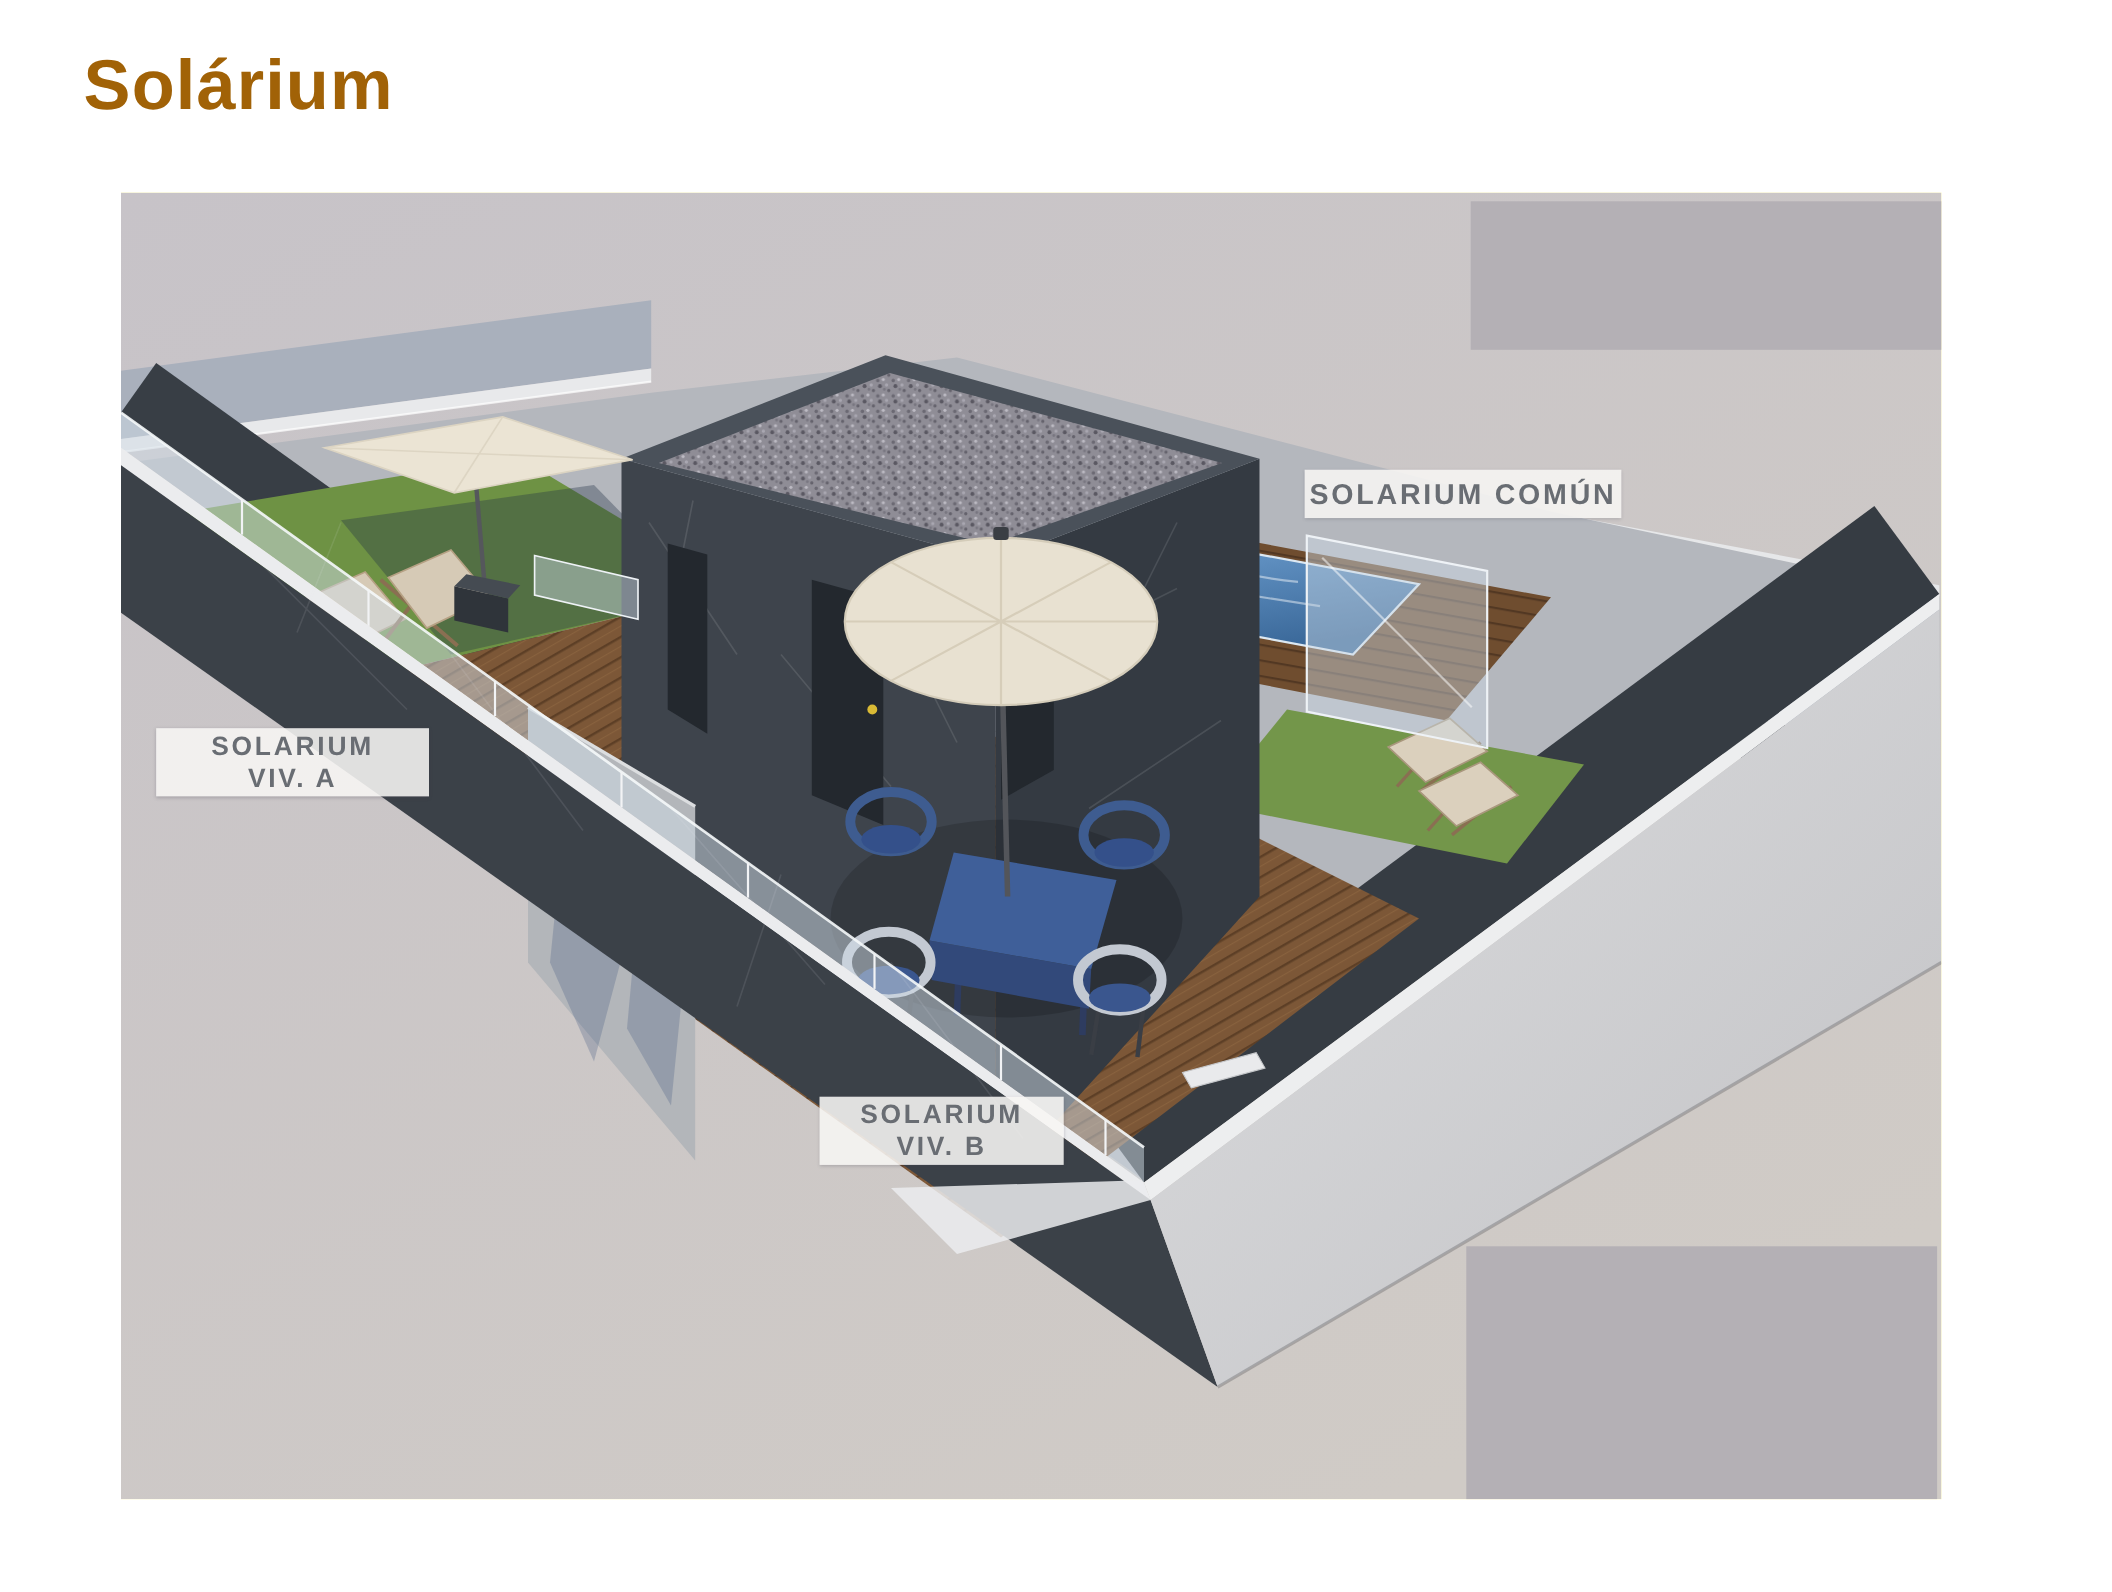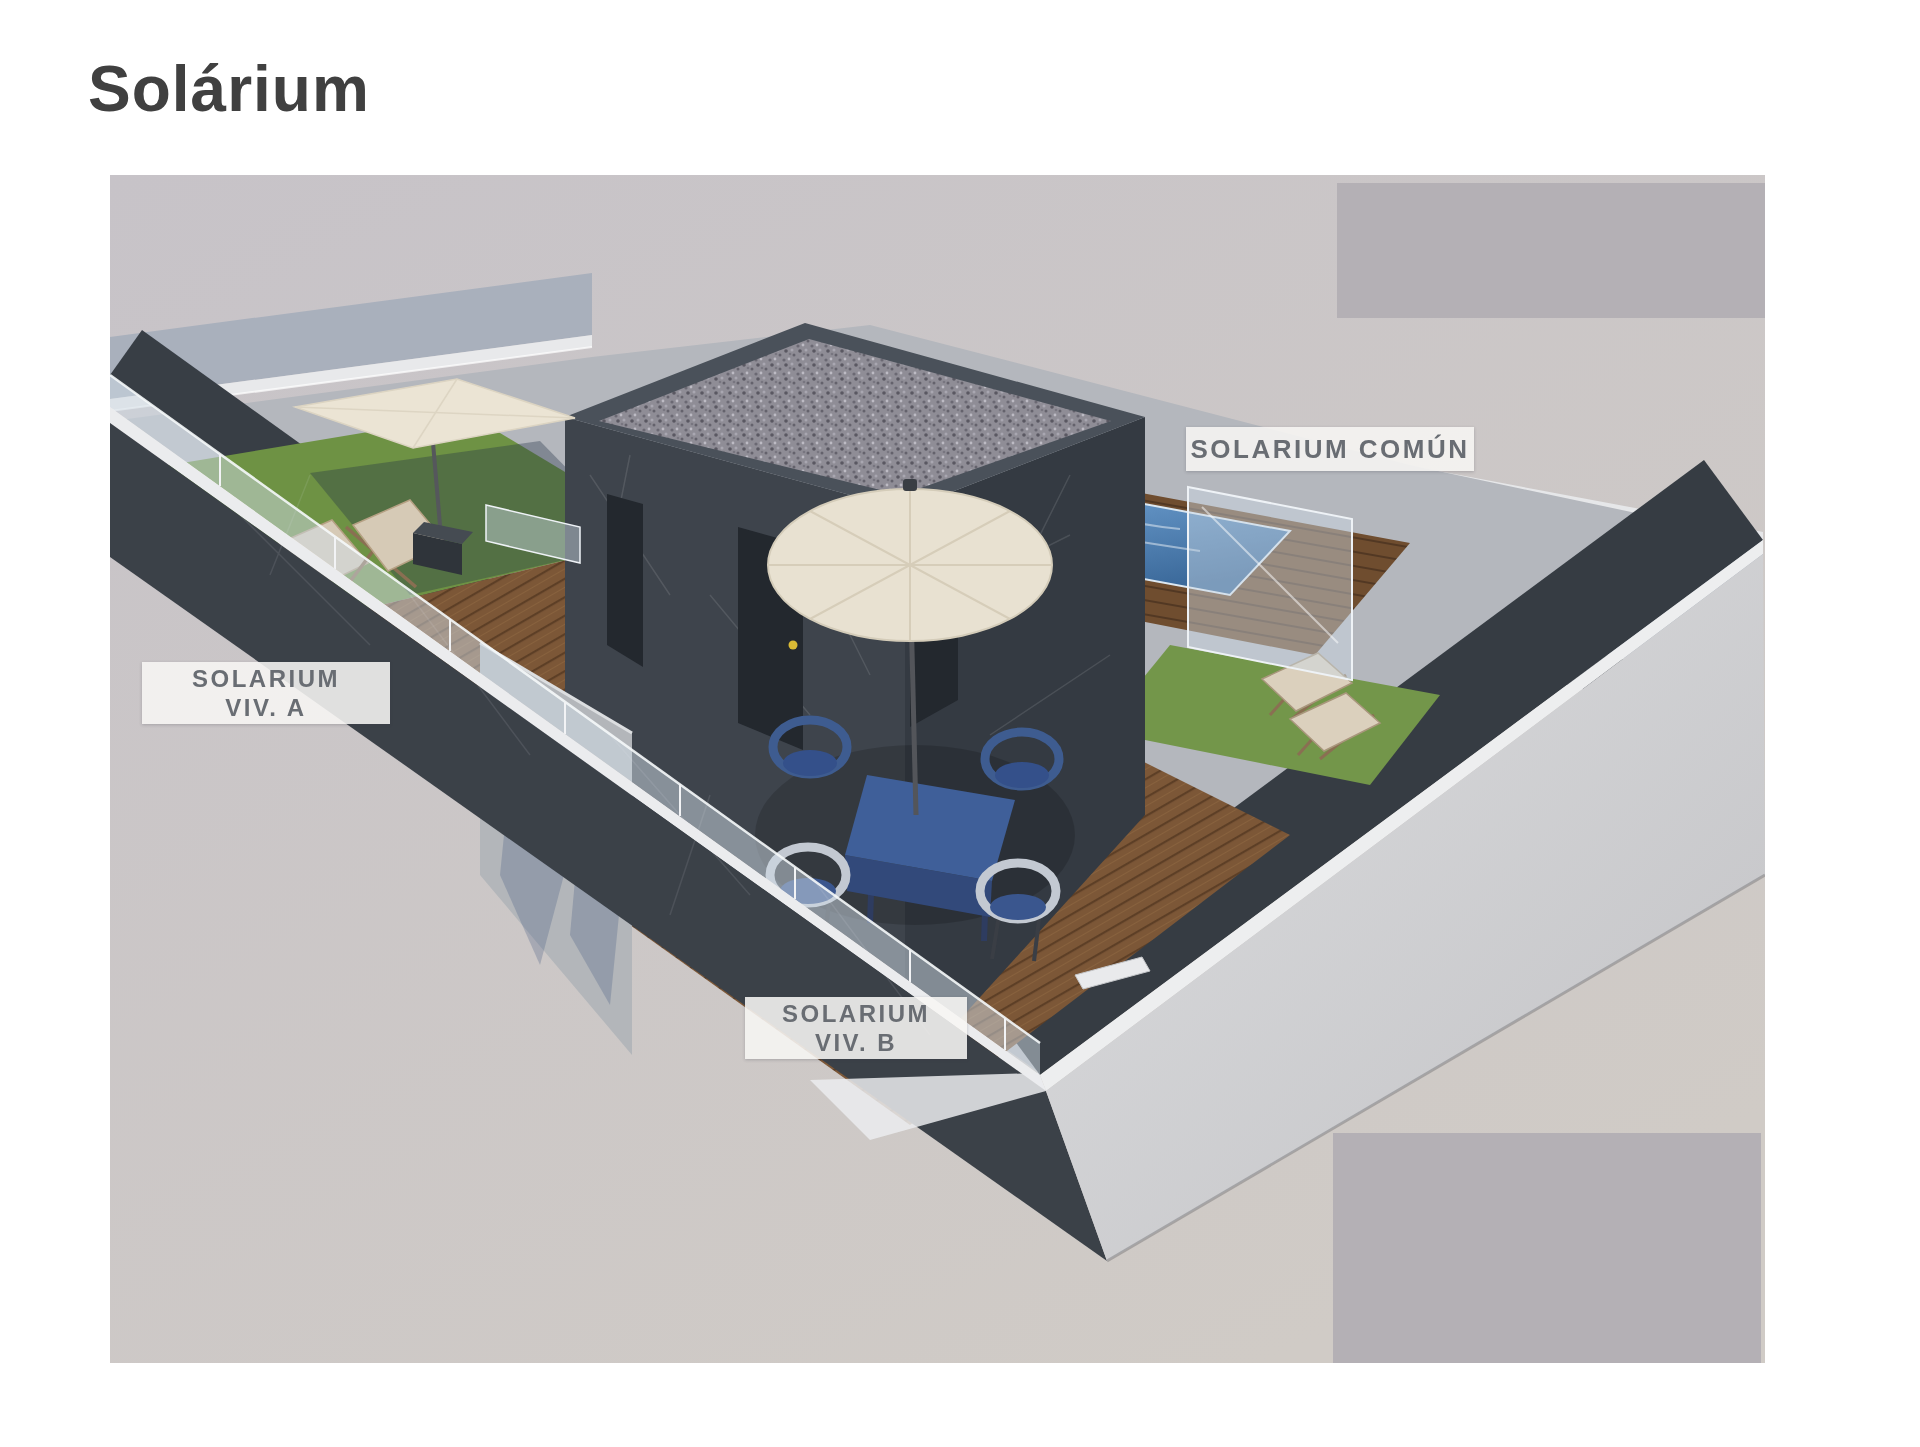--- a/index.html
+++ b/index.html
@@ -1,22 +1,22 @@
 <!DOCTYPE html>
 <html><head>
 <meta charset="utf-8">
 <style>
   html,body{margin:0;padding:0;}
   body{
     width:1920px;height:1447px;overflow:hidden;background:#ffffff;
     font-family:"Liberation Sans",sans-serif;position:relative;
   }
   .page-title{
-    position:absolute;left:76px;top:40px;margin:12px;
-    font-size:64px;font-weight:700;color:#404040;letter-spacing:1px;
+    position:absolute;left:76px;top:40px;margin:0;
+    font-size:64px;font-weight:700;color:#a16207;letter-spacing:1px;
   }
   .render{
     position:absolute;left:110px;top:175px;width:1655px;height:1188px;
     background:#fef9c3;overflow:hidden;
   }
   .render svg{position:absolute;left:0;top:0;}
   .map-label{
     position:absolute;display:flex;flex-direction:column;justify-content:center;
     background:rgba(247,246,244,0.88);color:#696d73;font-weight:700;
     text-align:center;letter-spacing:2.5px;

